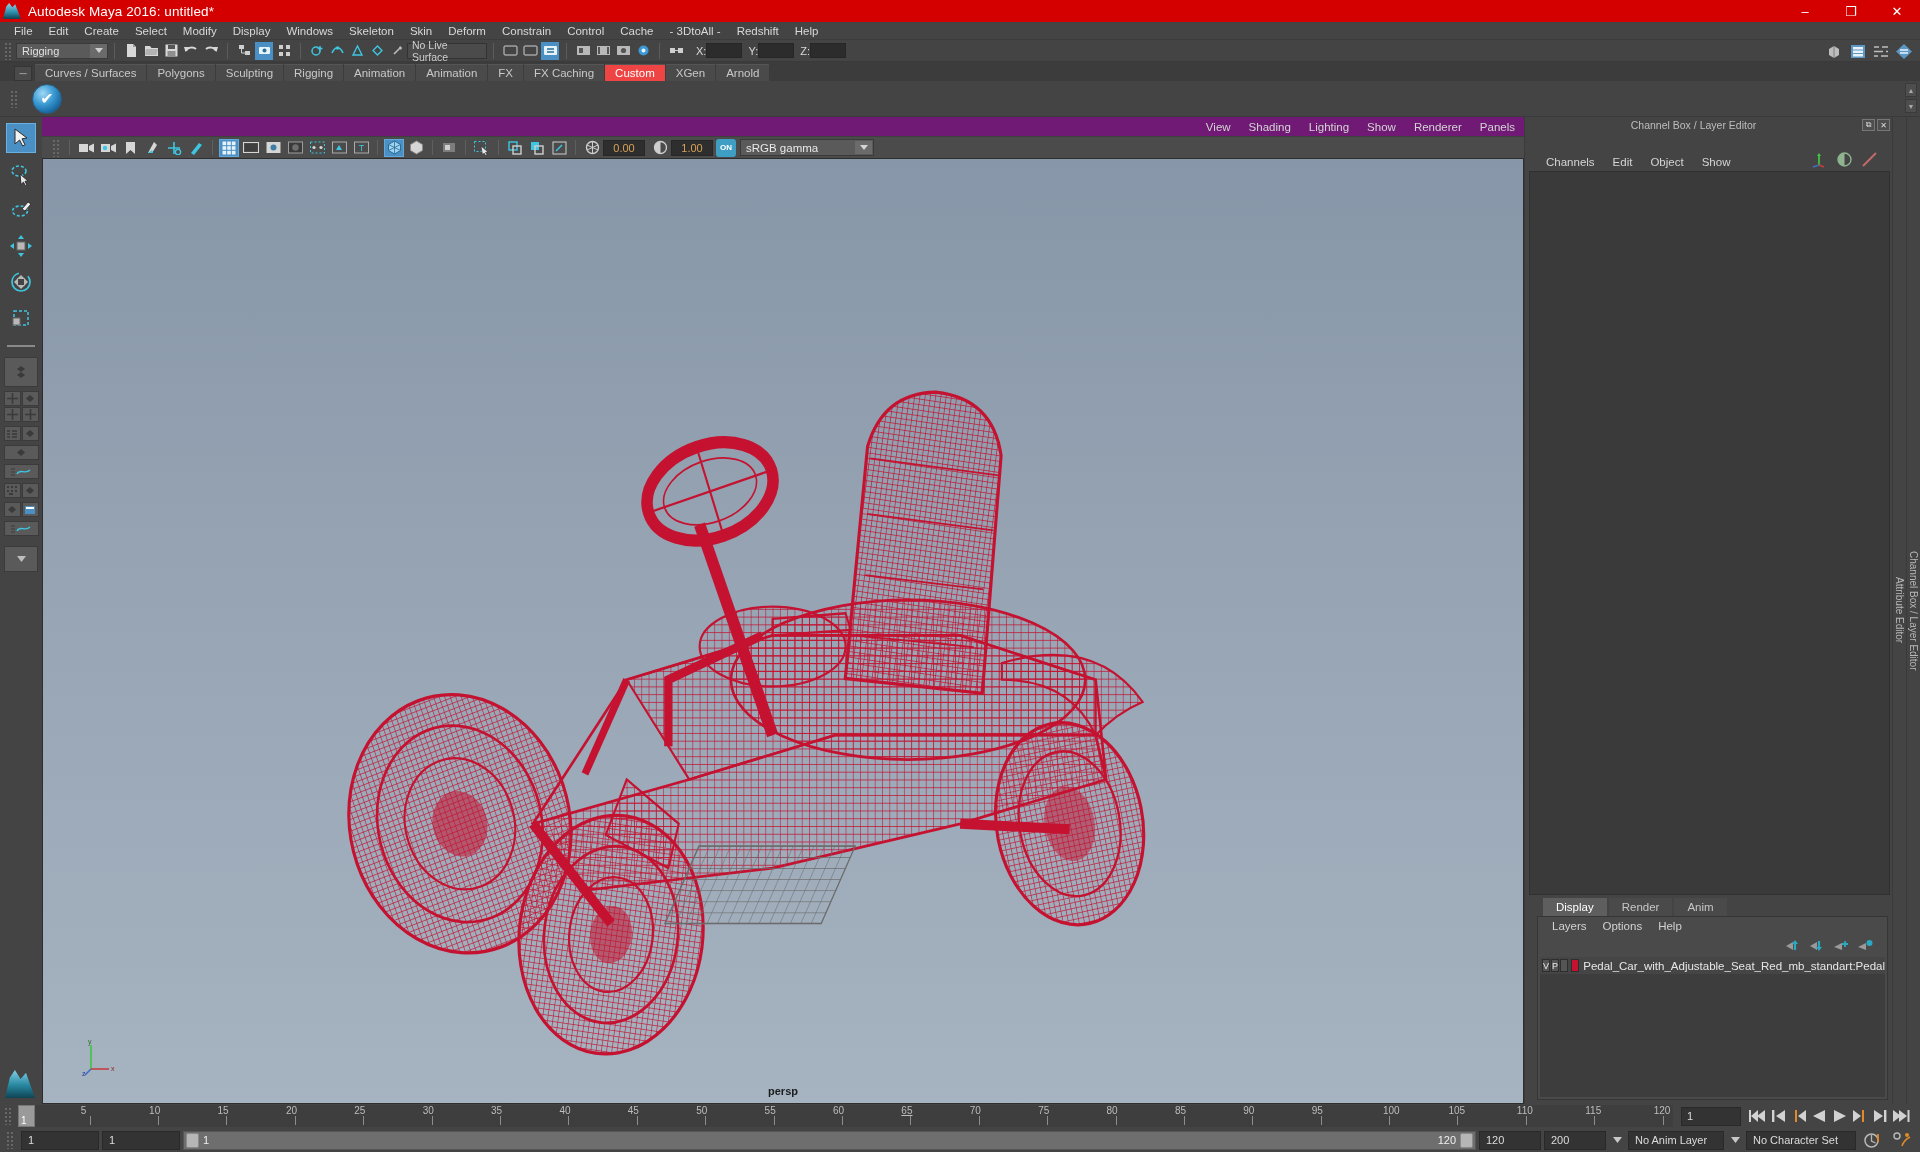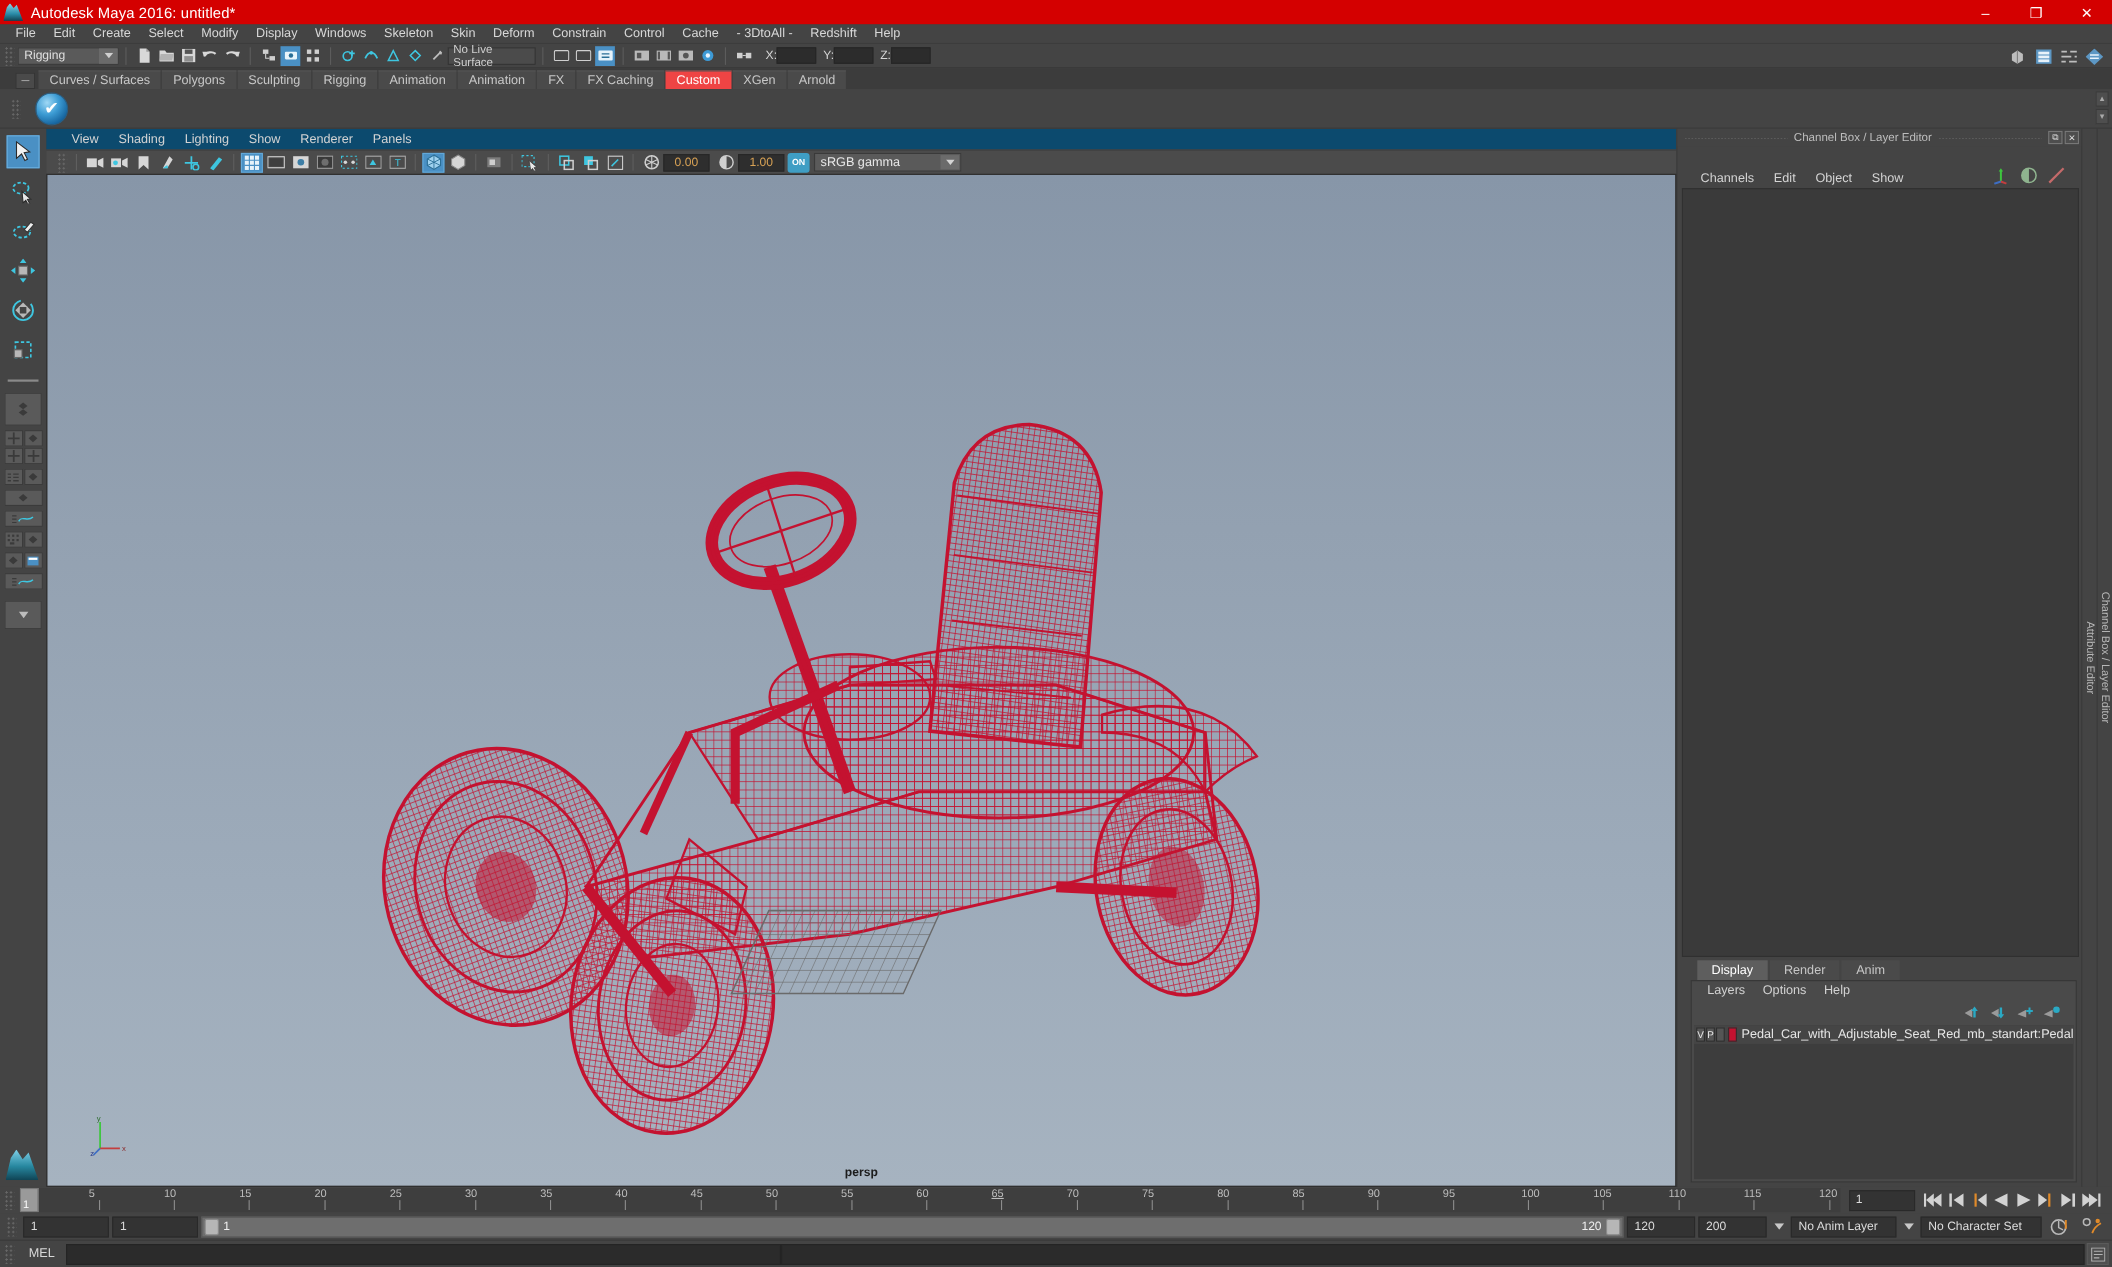--- a/index.html
+++ b/index.html
@@ -64,21 +64,21 @@
   .tooldiv { width:28px; height:2px; background:#8a8a8a; margin:6px 0 10px 0; }
   .layoutbtn { width:34px; height:30px; background:#5a5a5a; border:1px solid #3b3b3b; margin-bottom:4px; display:flex; align-items:center; justify-content:center;}
   .layoutgrid { display:grid; grid-template-columns:17px 17px; gap:1px; margin-bottom:4px; }
   .layoutgrid div{ height:15px; background:#5a5a5a; border:1px solid #3b3b3b; display:flex;align-items:center;justify-content:center; }
   .maya-logo { position:absolute; bottom:6px; left:5px; width:30px; height:28px;
     background:linear-gradient(180deg,#7fd0e8 0%, #27879f 55%, #0f4354 100%);
     clip-path: polygon(0% 100%, 16% 28%, 33% 0%, 52% 32%, 70% 10%, 100% 100%); }
 
   
   .vp { flex:1 1 auto; display:flex; flex-direction:column; min-width:0; background:#444; }
-  .vpmenus { height:19px; background:#0c4a6e; display:flex; align-items:center; padding-left:14px; flex:0 0 auto;}
+  .vpmenus { height:19px; background:#701a75; display:flex; align-items:center; padding-left:14px; flex:0 0 auto;justify-content:flex-end;}
   .vpmenus .mi { font-size:11.5px; color:#d4d4d4; padding:0 9px; }
   .vpbar { height:22px; background:#4b4b4b; display:flex; align-items:center; padding-left:6px; flex:0 0 auto; border-top:1px solid #3f3f3f;}
   .vbtn { width:20px; height:18px; margin:0 1px; display:flex;align-items:center;justify-content:center;}
   .vbtn.on { background:#4a90c4; border:1px solid #63a8d8;}
   .vsep{ width:1px;height:15px;background:#5f5f5f;margin:0 5px;}
   .vfield { width:42px; height:16px; background:#2e2e2e; border:1px solid #272727; color:#d8a255; font-size:11px; display:flex; align-items:center; justify-content:center;}
   .gammasel { width:134px; height:17px; background:#5a5a5a; border:1px solid #3a3a3a; font-size:11.5px; color:#e8e8e8; display:flex;align-items:center; padding-left:5px; position:relative; margin-left:4px;}
   .gammasel .arw{ position:absolute; right:1px; top:1px; width:17px; height:13px; background:#6b6b6b; display:flex;align-items:center;justify-content:center;}
   .onbtn { width:20px;height:18px;background:#3f9ec4;border-radius:3px;display:flex;align-items:center;justify-content:center;font-size:8px;color:#fff;font-weight:bold;margin-left:3px;}
 
@@ -1030,27 +1030,15 @@
     </div>
     <div style="width:26px;display:flex;align-items:center;justify-content:center;margin-right:6px">
       <svg width="19" height="17" viewBox="0 0 19 17">
           <circle cx="5" cy="4" r="3" stroke="#b8b8b8" stroke-width="1.4" fill="none"></circle>
           <path d="M10 14c2-6 6-8 8-9" stroke="#e08a2a" stroke-width="1.6" fill="none"></path>
           <circle cx="15" cy="3" r="2" fill="#e08a2a"></circle>
         </svg>
     </div>
   </div>
 
-  <div class="cmdrow">
-    <div class="grip"></div>
-    <div class="cmdlabel">MEL</div>
-    <div class="cmdinput cmd1"></div>
-    <div class="cmdinput cmd2"></div>
-    <div class="cmdicon">
-      <svg width="13" height="13" viewBox="0 0 13 13">
-          <rect x="0.5" y="0.5" width="12" height="12" stroke="#b4b4b4" fill="none"></rect>
-          <path d="M2.5 3.5h8M2.5 6.5h8M2.5 9.5h5" stroke="#b4b4b4"></path>
-        </svg>
-    </div>
-  </div>
 
 
 </div>
 
 </body></html>

